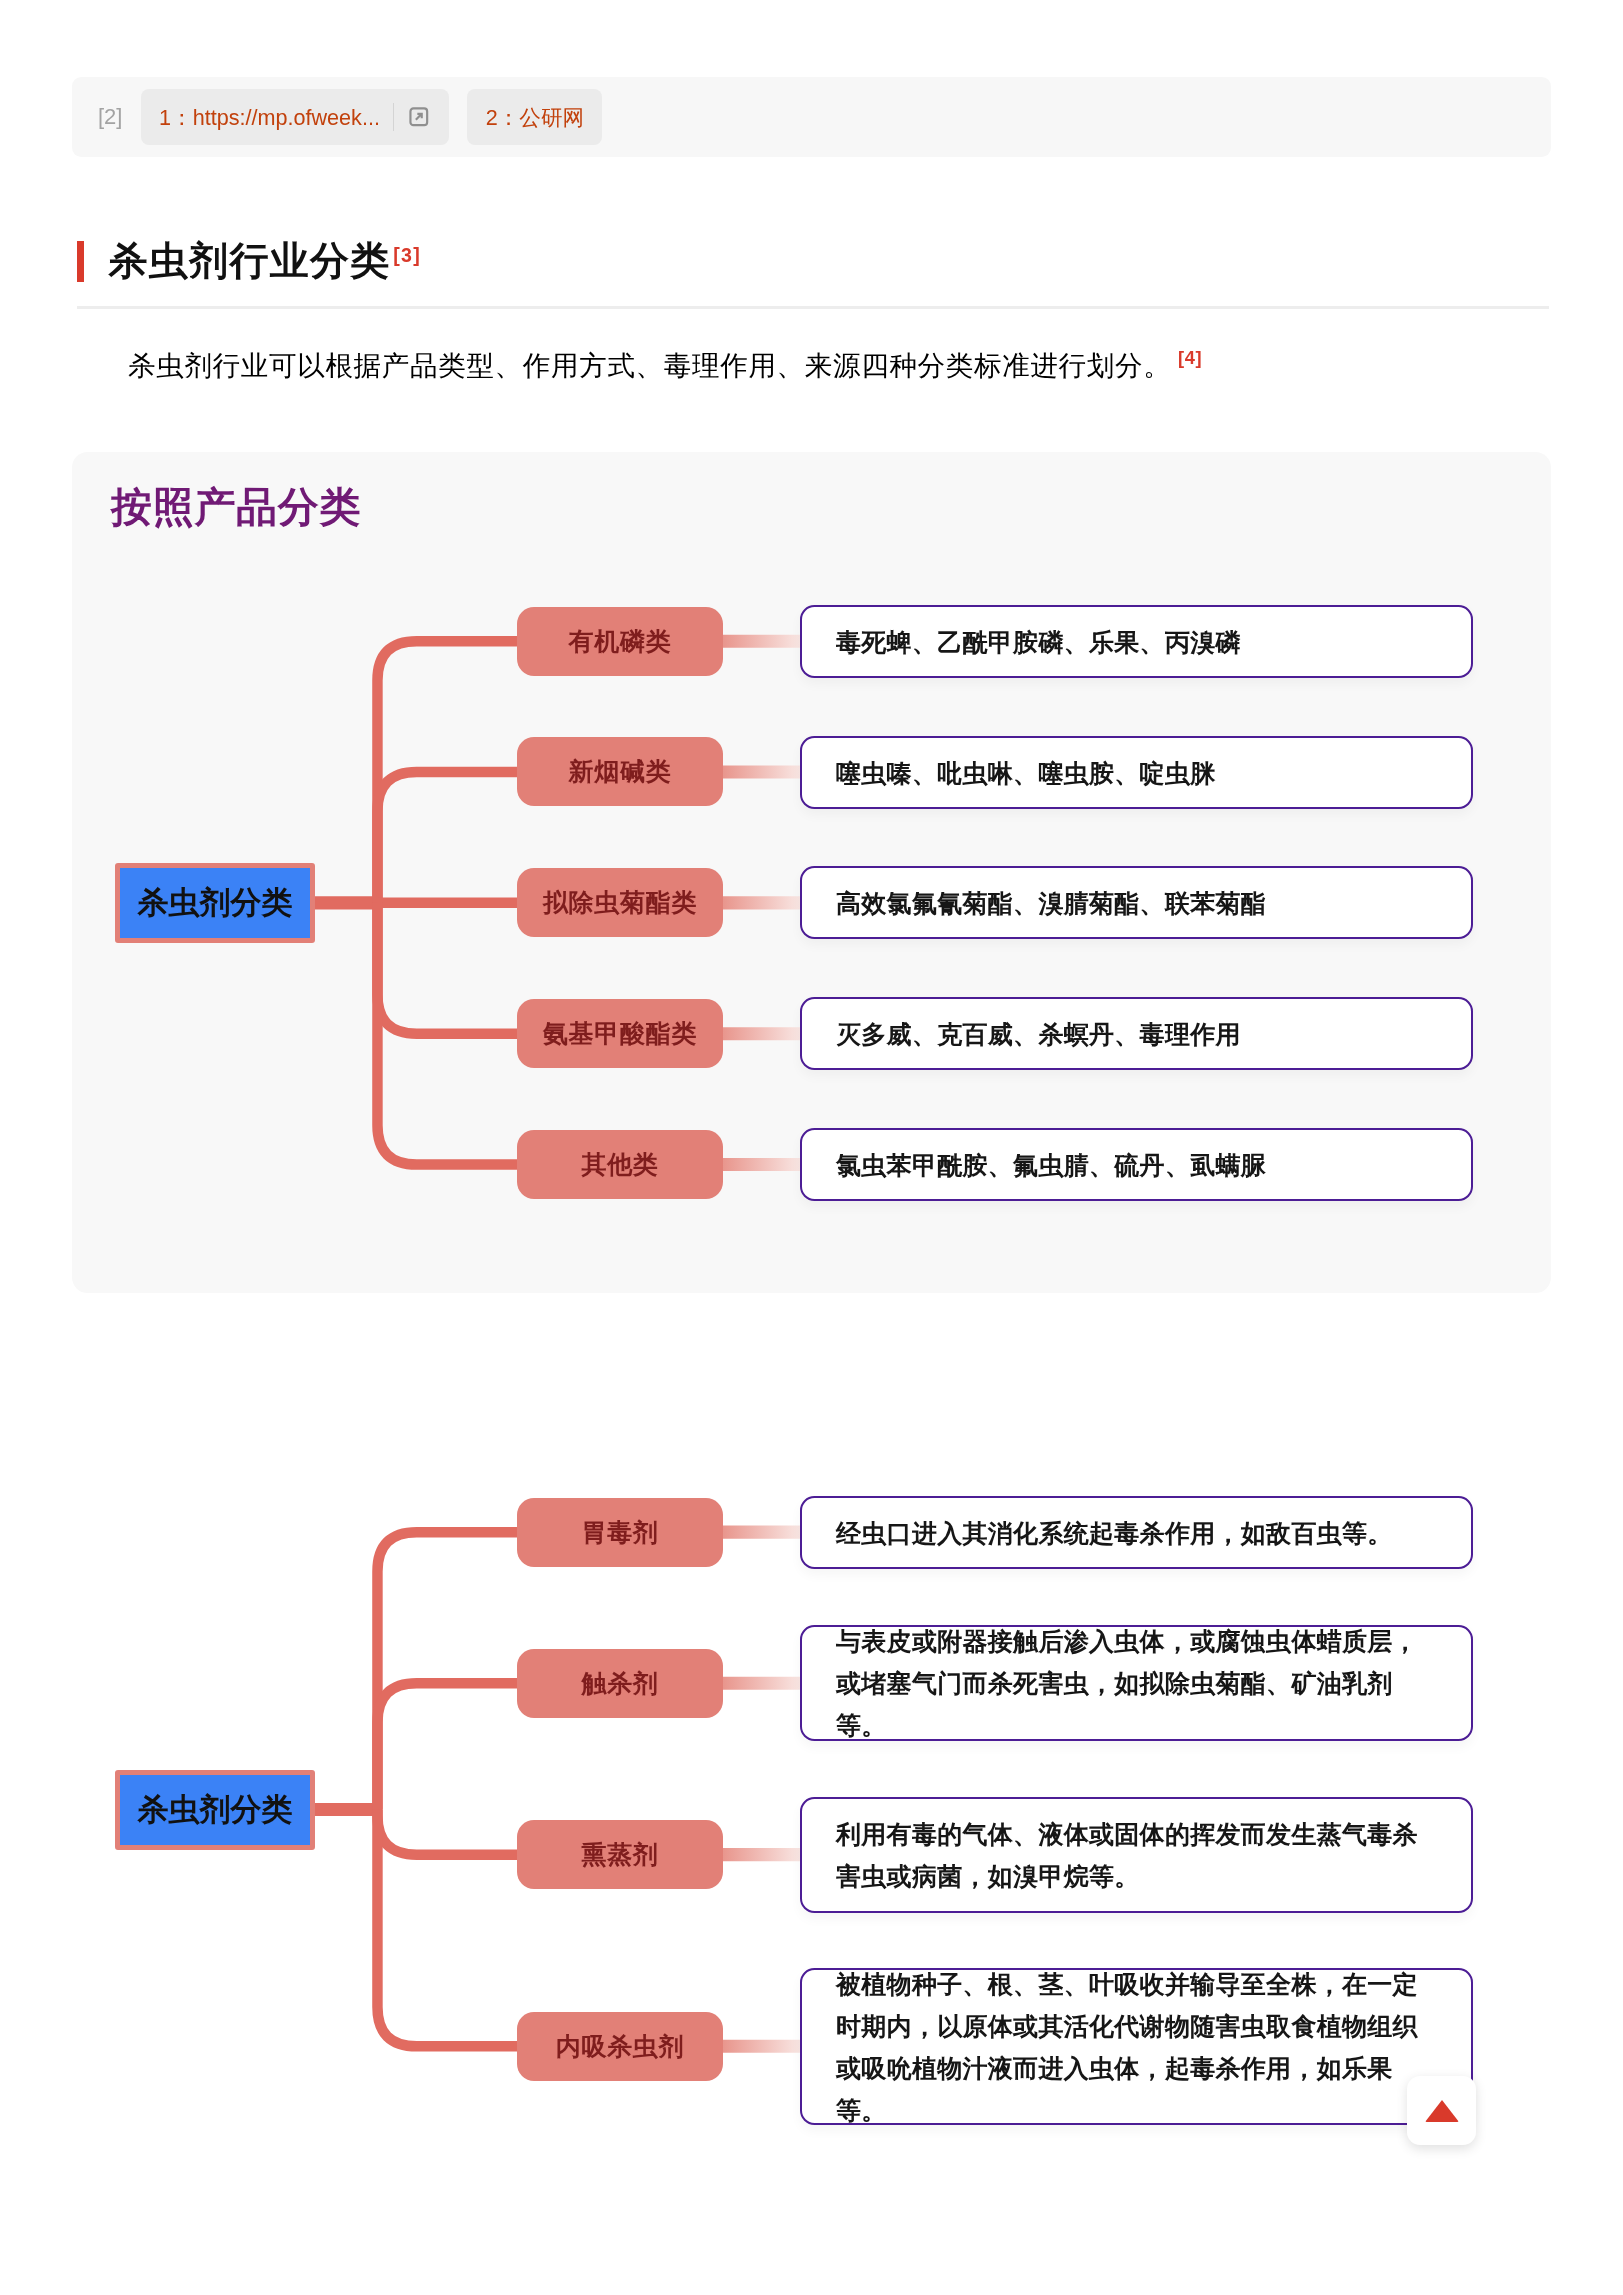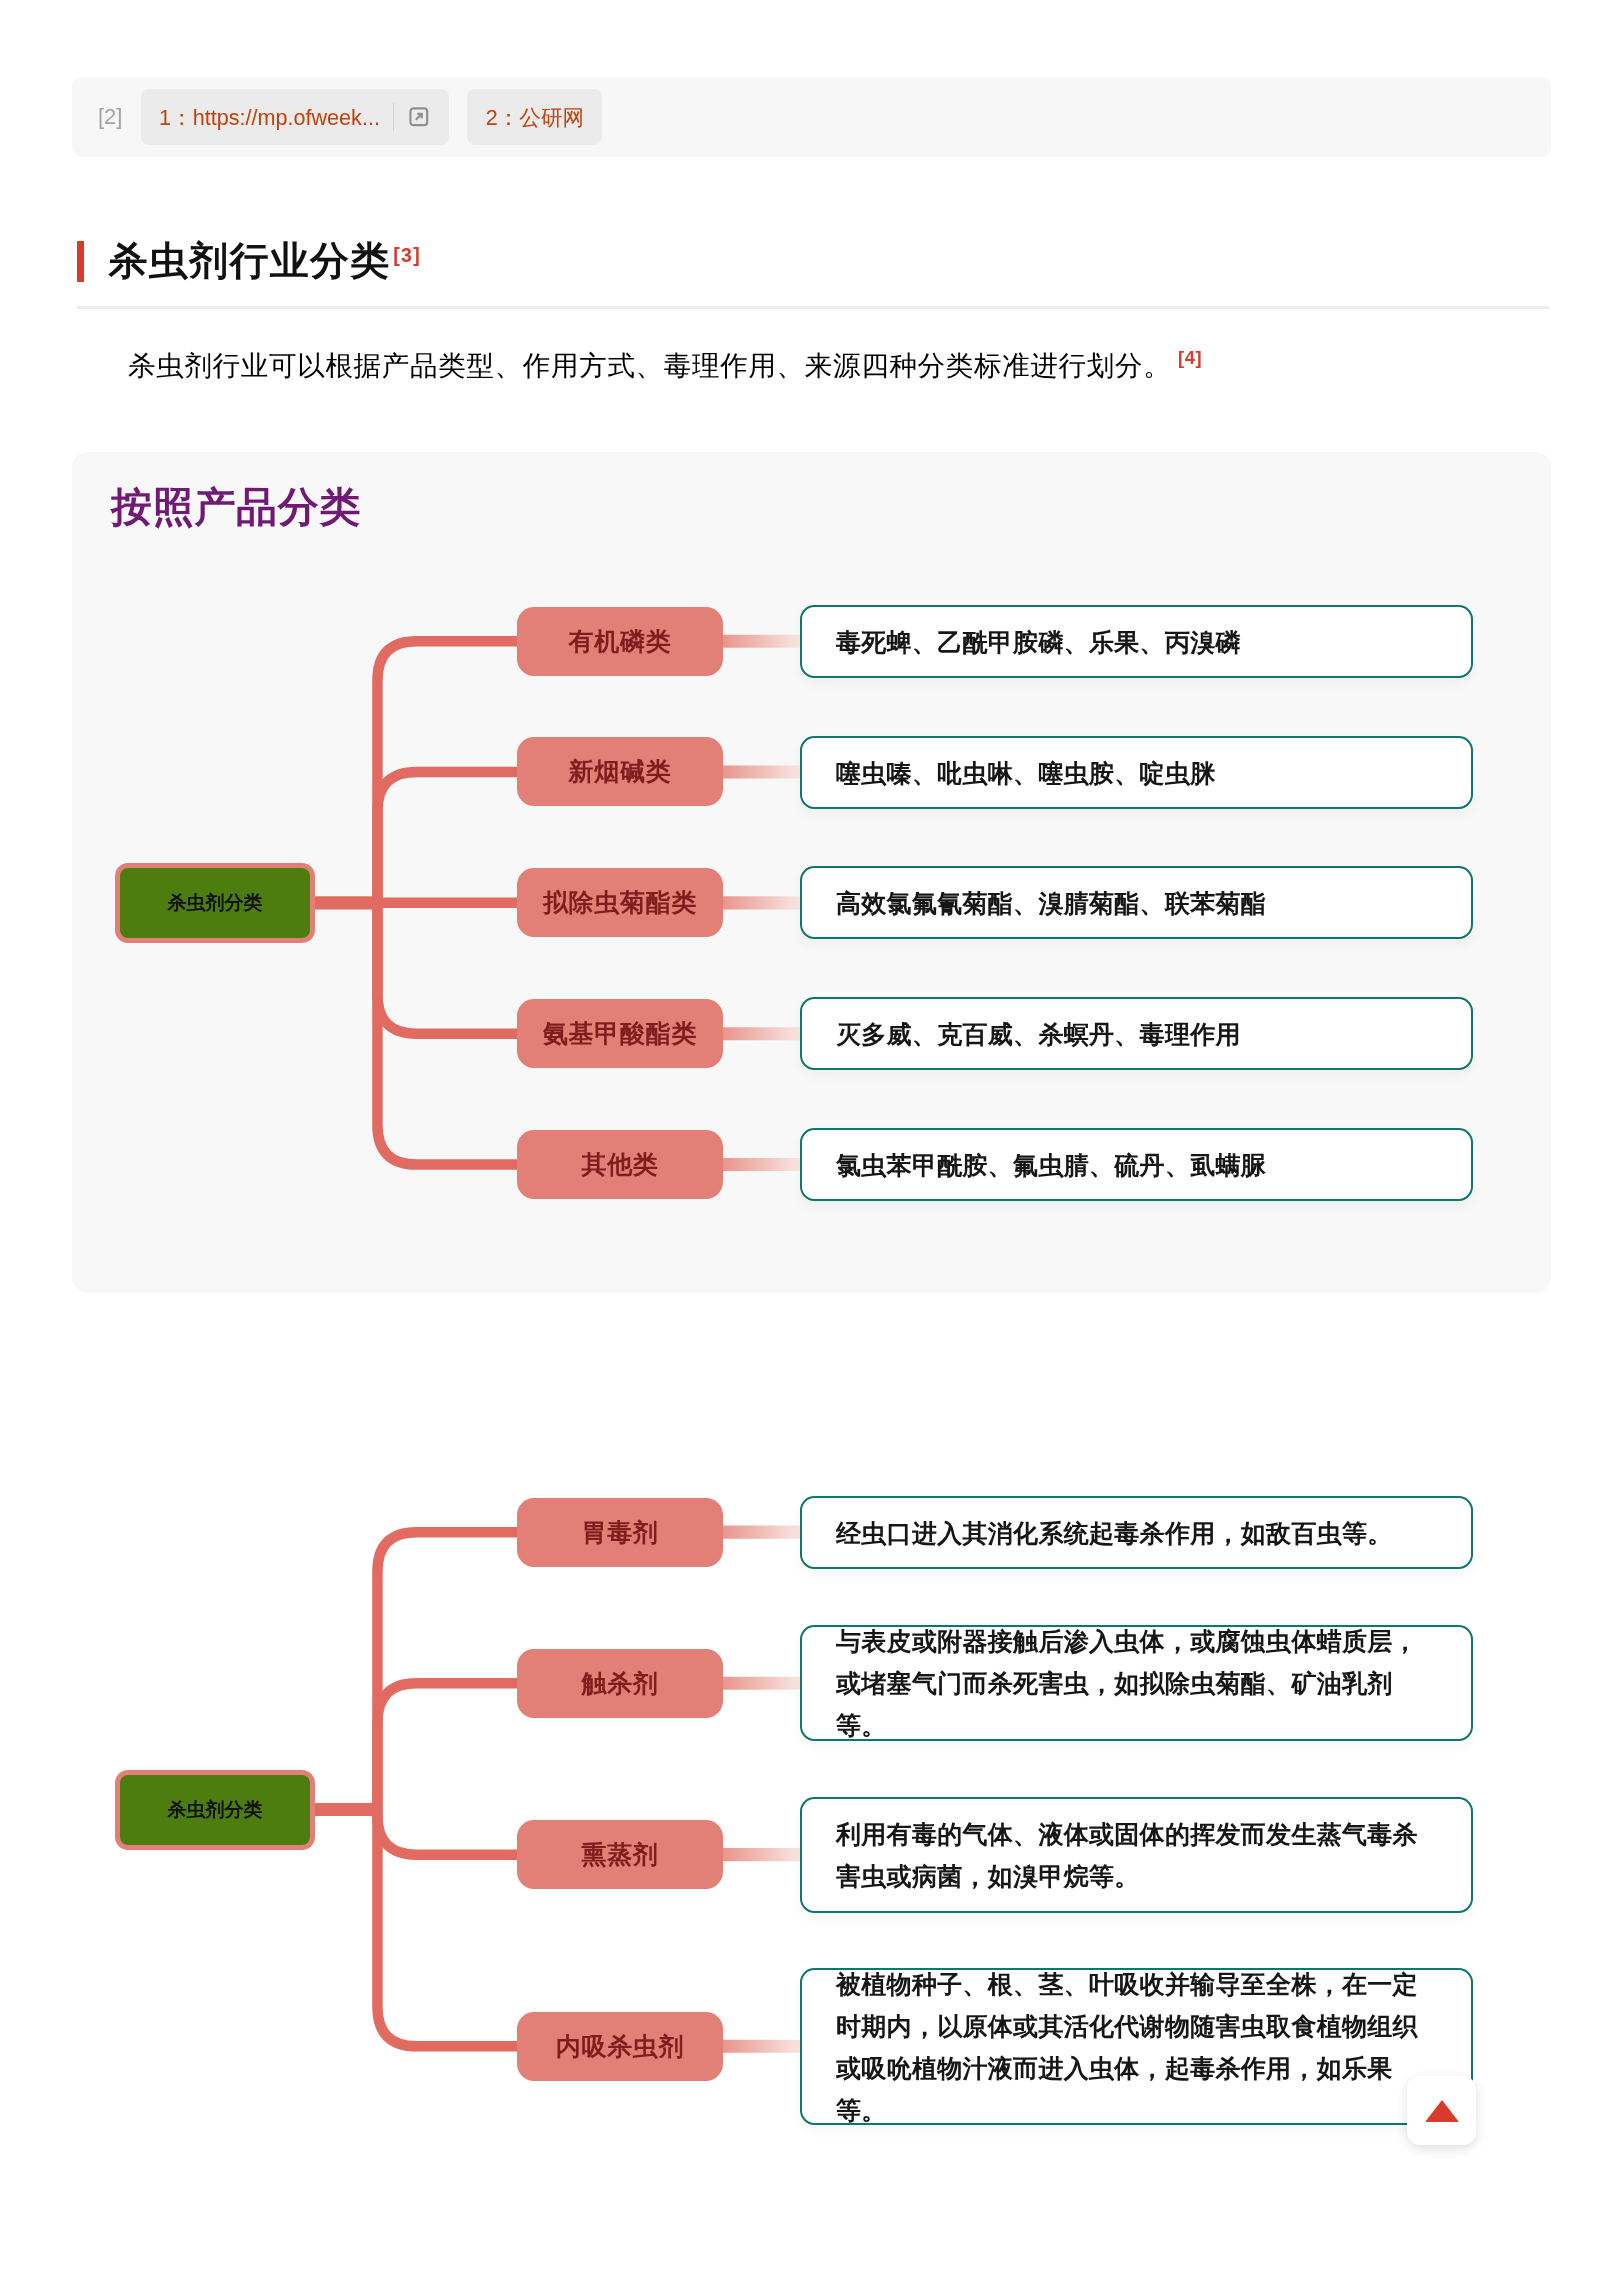--- a/index.html
+++ b/index.html
@@ -39,33 +39,33 @@
   .card{position:absolute;left:72px;width:1479px;background:#f8f8f8;border-radius:15.7px;}
   .card1{top:452px;height:841px;}
   .card2{top:1335px;height:880px;}
   .card-heading{position:absolute;left:39px;top:27.5px;margin:0;font-size:41px;font-weight:bold;color:#701a75;letter-spacing:0.7px;}
 
   
   .connectors{position:absolute;left:0;top:0;pointer-events:none;}
 
   
   .root-node{
-    position:absolute;left:115px;width:200px;height:80px;background:#4d7c0f;
-    border:5.9px solid #e28077;border-radius:13px;box-sizing:border-box;
+    position:absolute;left:115px;width:200px;height:80px;background:#3b82f6;
+    border:5.9px solid #e28077;border-radius:3px;box-sizing:border-box;
     display:flex;align-items:center;justify-content:center;
-    font-size:19px;font-weight:bold;color:#111;
+    font-size:31px;font-weight:bold;color:#111;
   }
   .branch-node{
     position:absolute;left:517px;width:206px;height:69px;background:#e28077;
     border-radius:17px;display:flex;align-items:center;justify-content:center;
     font-size:25px;font-weight:bold;color:#7f1d1d;letter-spacing:0.7px;
   }
   .desc-box{
     position:absolute;left:800px;width:673px;background:#ffffff;
-    border:2px solid #0f766e;border-radius:14.4px;box-sizing:border-box;
+    border:2px solid #4c1d95;border-radius:14.4px;box-sizing:border-box;
     box-shadow:0 5.2px 11.8px rgba(0,0,0,0.04);
     display:flex;align-items:center;padding:0 34px;
     font-size:25px;font-weight:bold;color:#161616;line-height:42px;
     letter-spacing:0.3px;
   }
 
   
   .back-top{
     position:absolute;left:1407px;top:2076px;width:69px;height:69px;
     background:#ffffff;border:none;border-radius:13px;cursor:pointer;

